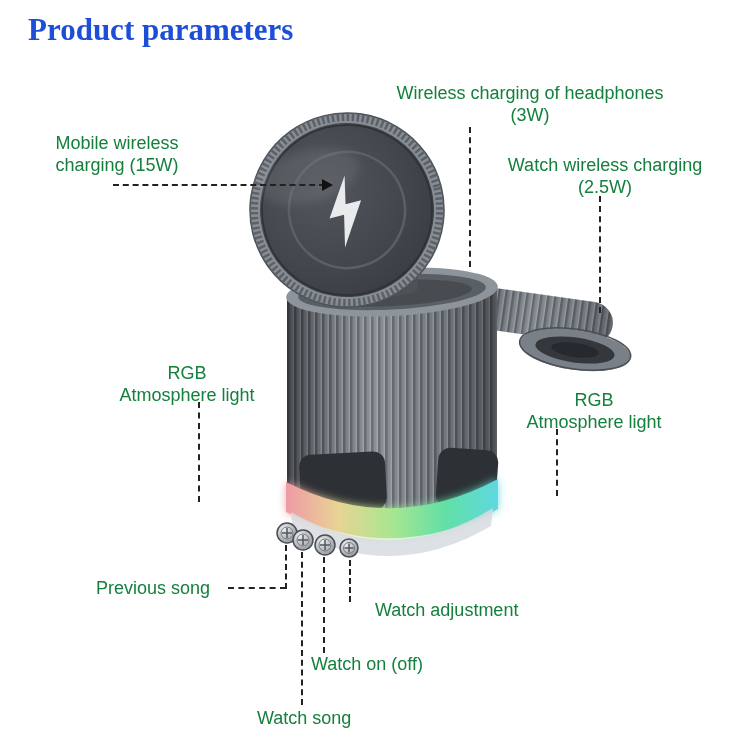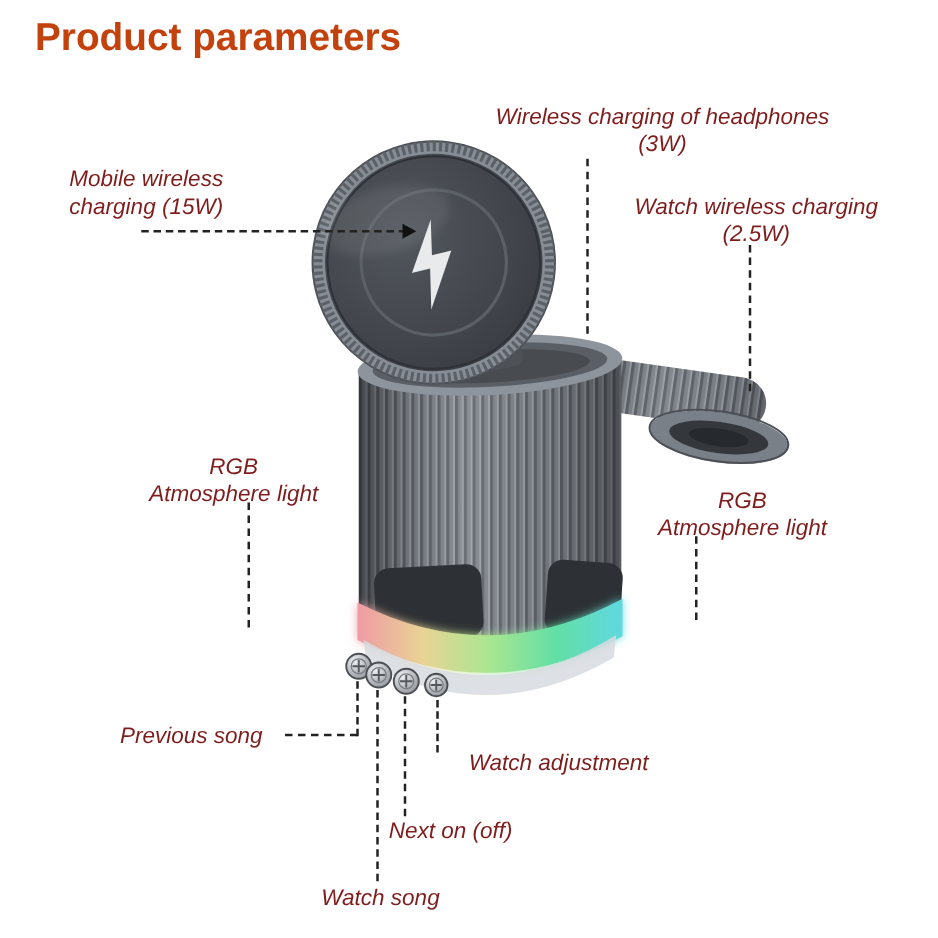--- a/index.html
+++ b/index.html
@@ -2,24 +2,24 @@
 <html><head>
 <meta charset="utf-8">
 <style>
   html,body{margin:0;padding:0;background:#ffffff;}
   .page{
     position:relative;width:750px;height:750px;background:#ffffff;overflow:hidden;
     font-family:"Liberation Sans", sans-serif;color:#0d0d0d;
   }
   .title{
     position:absolute;left:28px;top:12px;margin:0;
-    font-size:31px;font-weight:700;color:#c2410c;letter-spacing:0;
+    font-size:31px;font-weight:700;color:#1d4ed8;letter-spacing:0;font-family:Liberation Serif, serif;
   }
   .label{
-    position:absolute;font-size:18px;line-height:1.22;color:#7f1d1d;white-space:nowrap;font-style:italic;
+    position:absolute;font-size:18px;line-height:1.22;color:#15803d;white-space:nowrap;
   }
   .label.center{text-align:center;white-space:normal;}
   .label span{display:block;}
   .lab-hp{left:370px;top:83px;width:320px;}
   .lab-mobile{left:36px;top:133px;width:162px;}
   .lab-watch{left:494px;top:155px;width:222px;}
   .lab-rgbl{left:103px;top:363px;width:168px;}
   .lab-rgbr{left:508px;top:390px;width:172px;}
   .lab-prev{left:96px;top:578px;}
   .lab-light{left:375px;top:600px;}
@@ -189,16 +189,16 @@
     <span>Atmosphere light</span>
   </div>
 
   <div class="label center lab-rgbr">
     <span>RGB</span>
     <span>Atmosphere light</span>
   </div>
 
   <div class="label lab-prev">Previous song</div>
   <div class="label lab-light">Watch adjustment</div>
-  <div class="label lab-power">Next on (off)</div>
+  <div class="label lab-power">Watch on (off)</div>
   <div class="label lab-next">Watch song</div>
 
 </div>
 
 </body></html>

